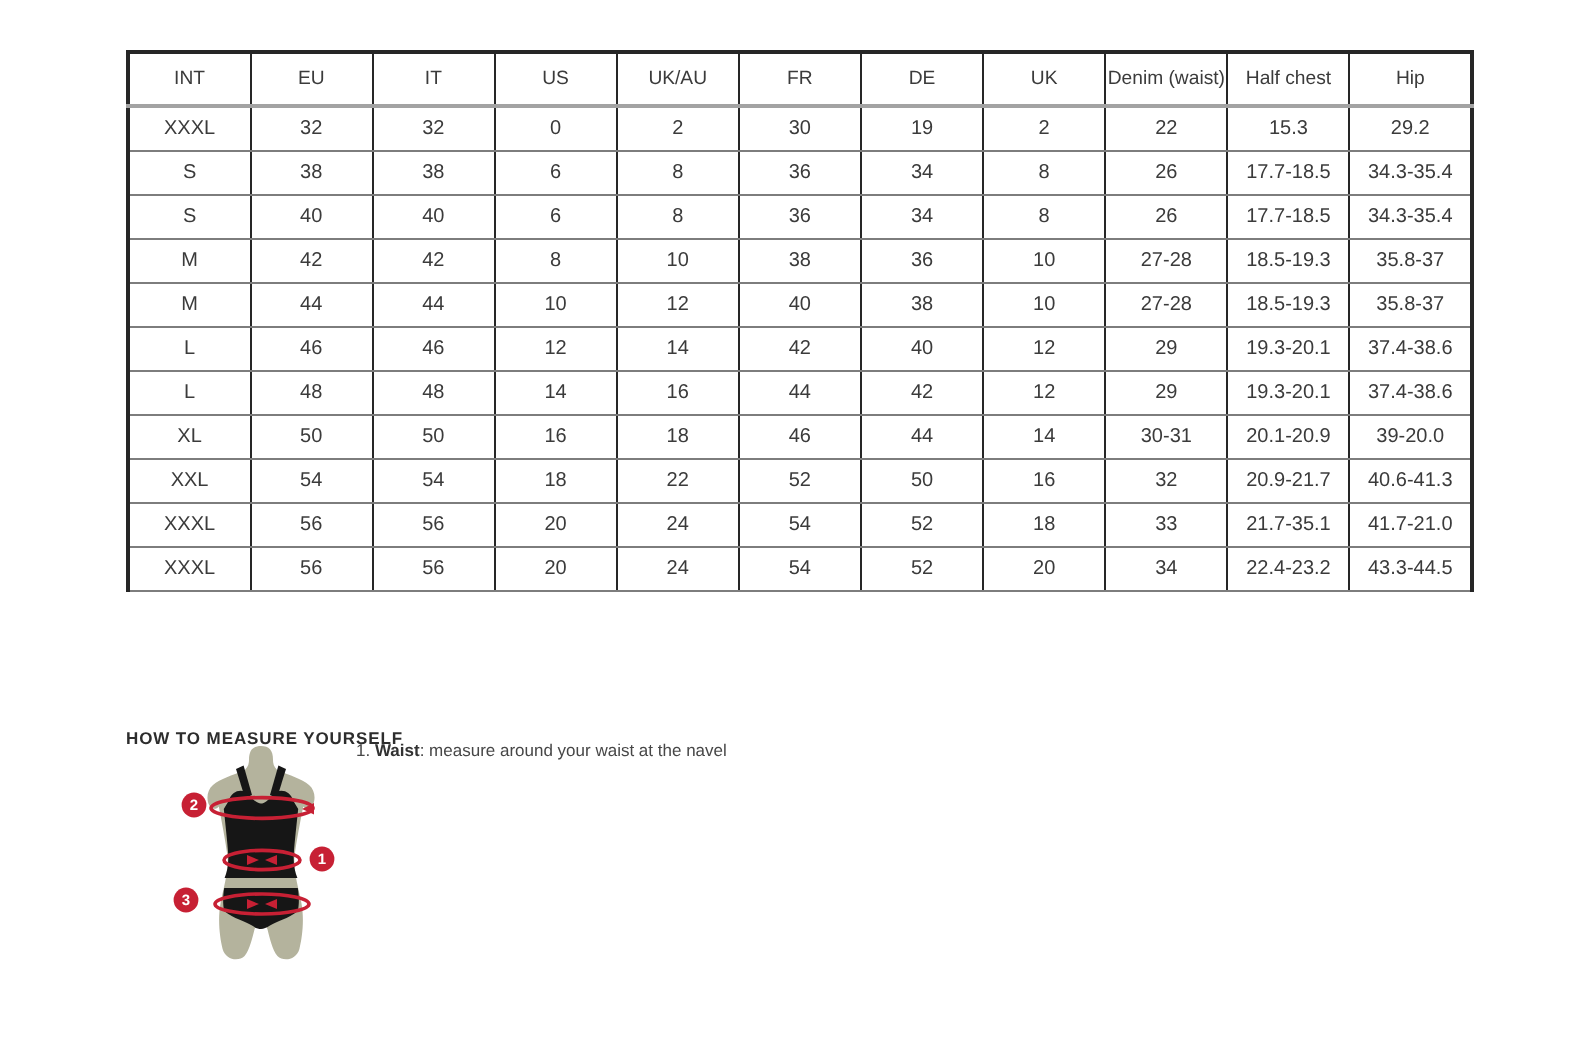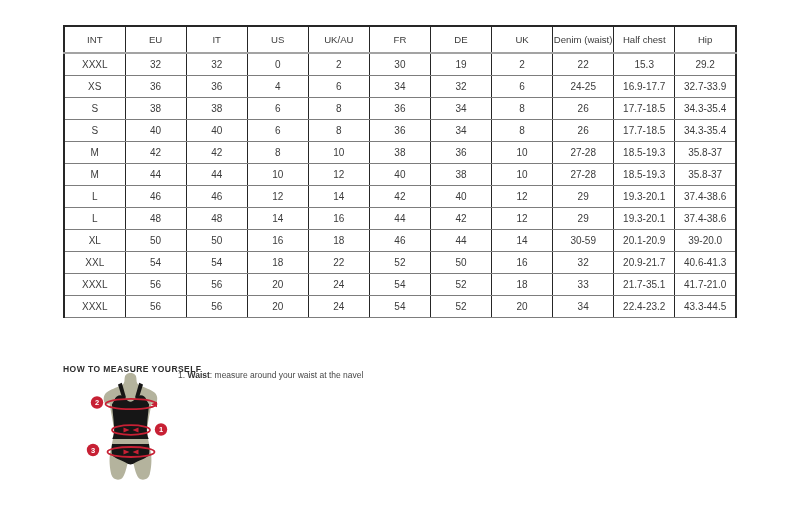--- a/index.html
+++ b/index.html
@@ -67,33 +67,20 @@
         <td>0</td>
         <td>2</td>
         <td>30</td>
         <td>19</td>
         <td>2</td>
         <td>22</td>
         <td>15.3</td>
         <td>29.2</td>
       </tr>
       <tr>
-        <td>XS</td>
-        <td>36</td>
-        <td>36</td>
-        <td>4</td>
-        <td>6</td>
-        <td>34</td>
-        <td>32</td>
-        <td>6</td>
-        <td>24-25</td>
-        <td>16.9-17.7</td>
-        <td>32.7-33.9</td>
-      </tr>
-      <tr>
         <td>S</td>
         <td>38</td>
         <td>38</td>
         <td>6</td>
         <td>8</td>
         <td>36</td>
         <td>34</td>
         <td>8</td>
         <td>26</td>
         <td>17.7-18.5</td>
@@ -166,21 +153,21 @@
       </tr>
       <tr>
         <td>XL</td>
         <td>50</td>
         <td>50</td>
         <td>16</td>
         <td>18</td>
         <td>46</td>
         <td>44</td>
         <td>14</td>
-        <td>30-59</td>
+        <td>30-31</td>
         <td>20.1-20.9</td>
         <td>39-20.0</td>
       </tr>
       <tr>
         <td>XXL</td>
         <td>54</td>
         <td>54</td>
         <td>18</td>
         <td>22</td>
         <td>52</td>

